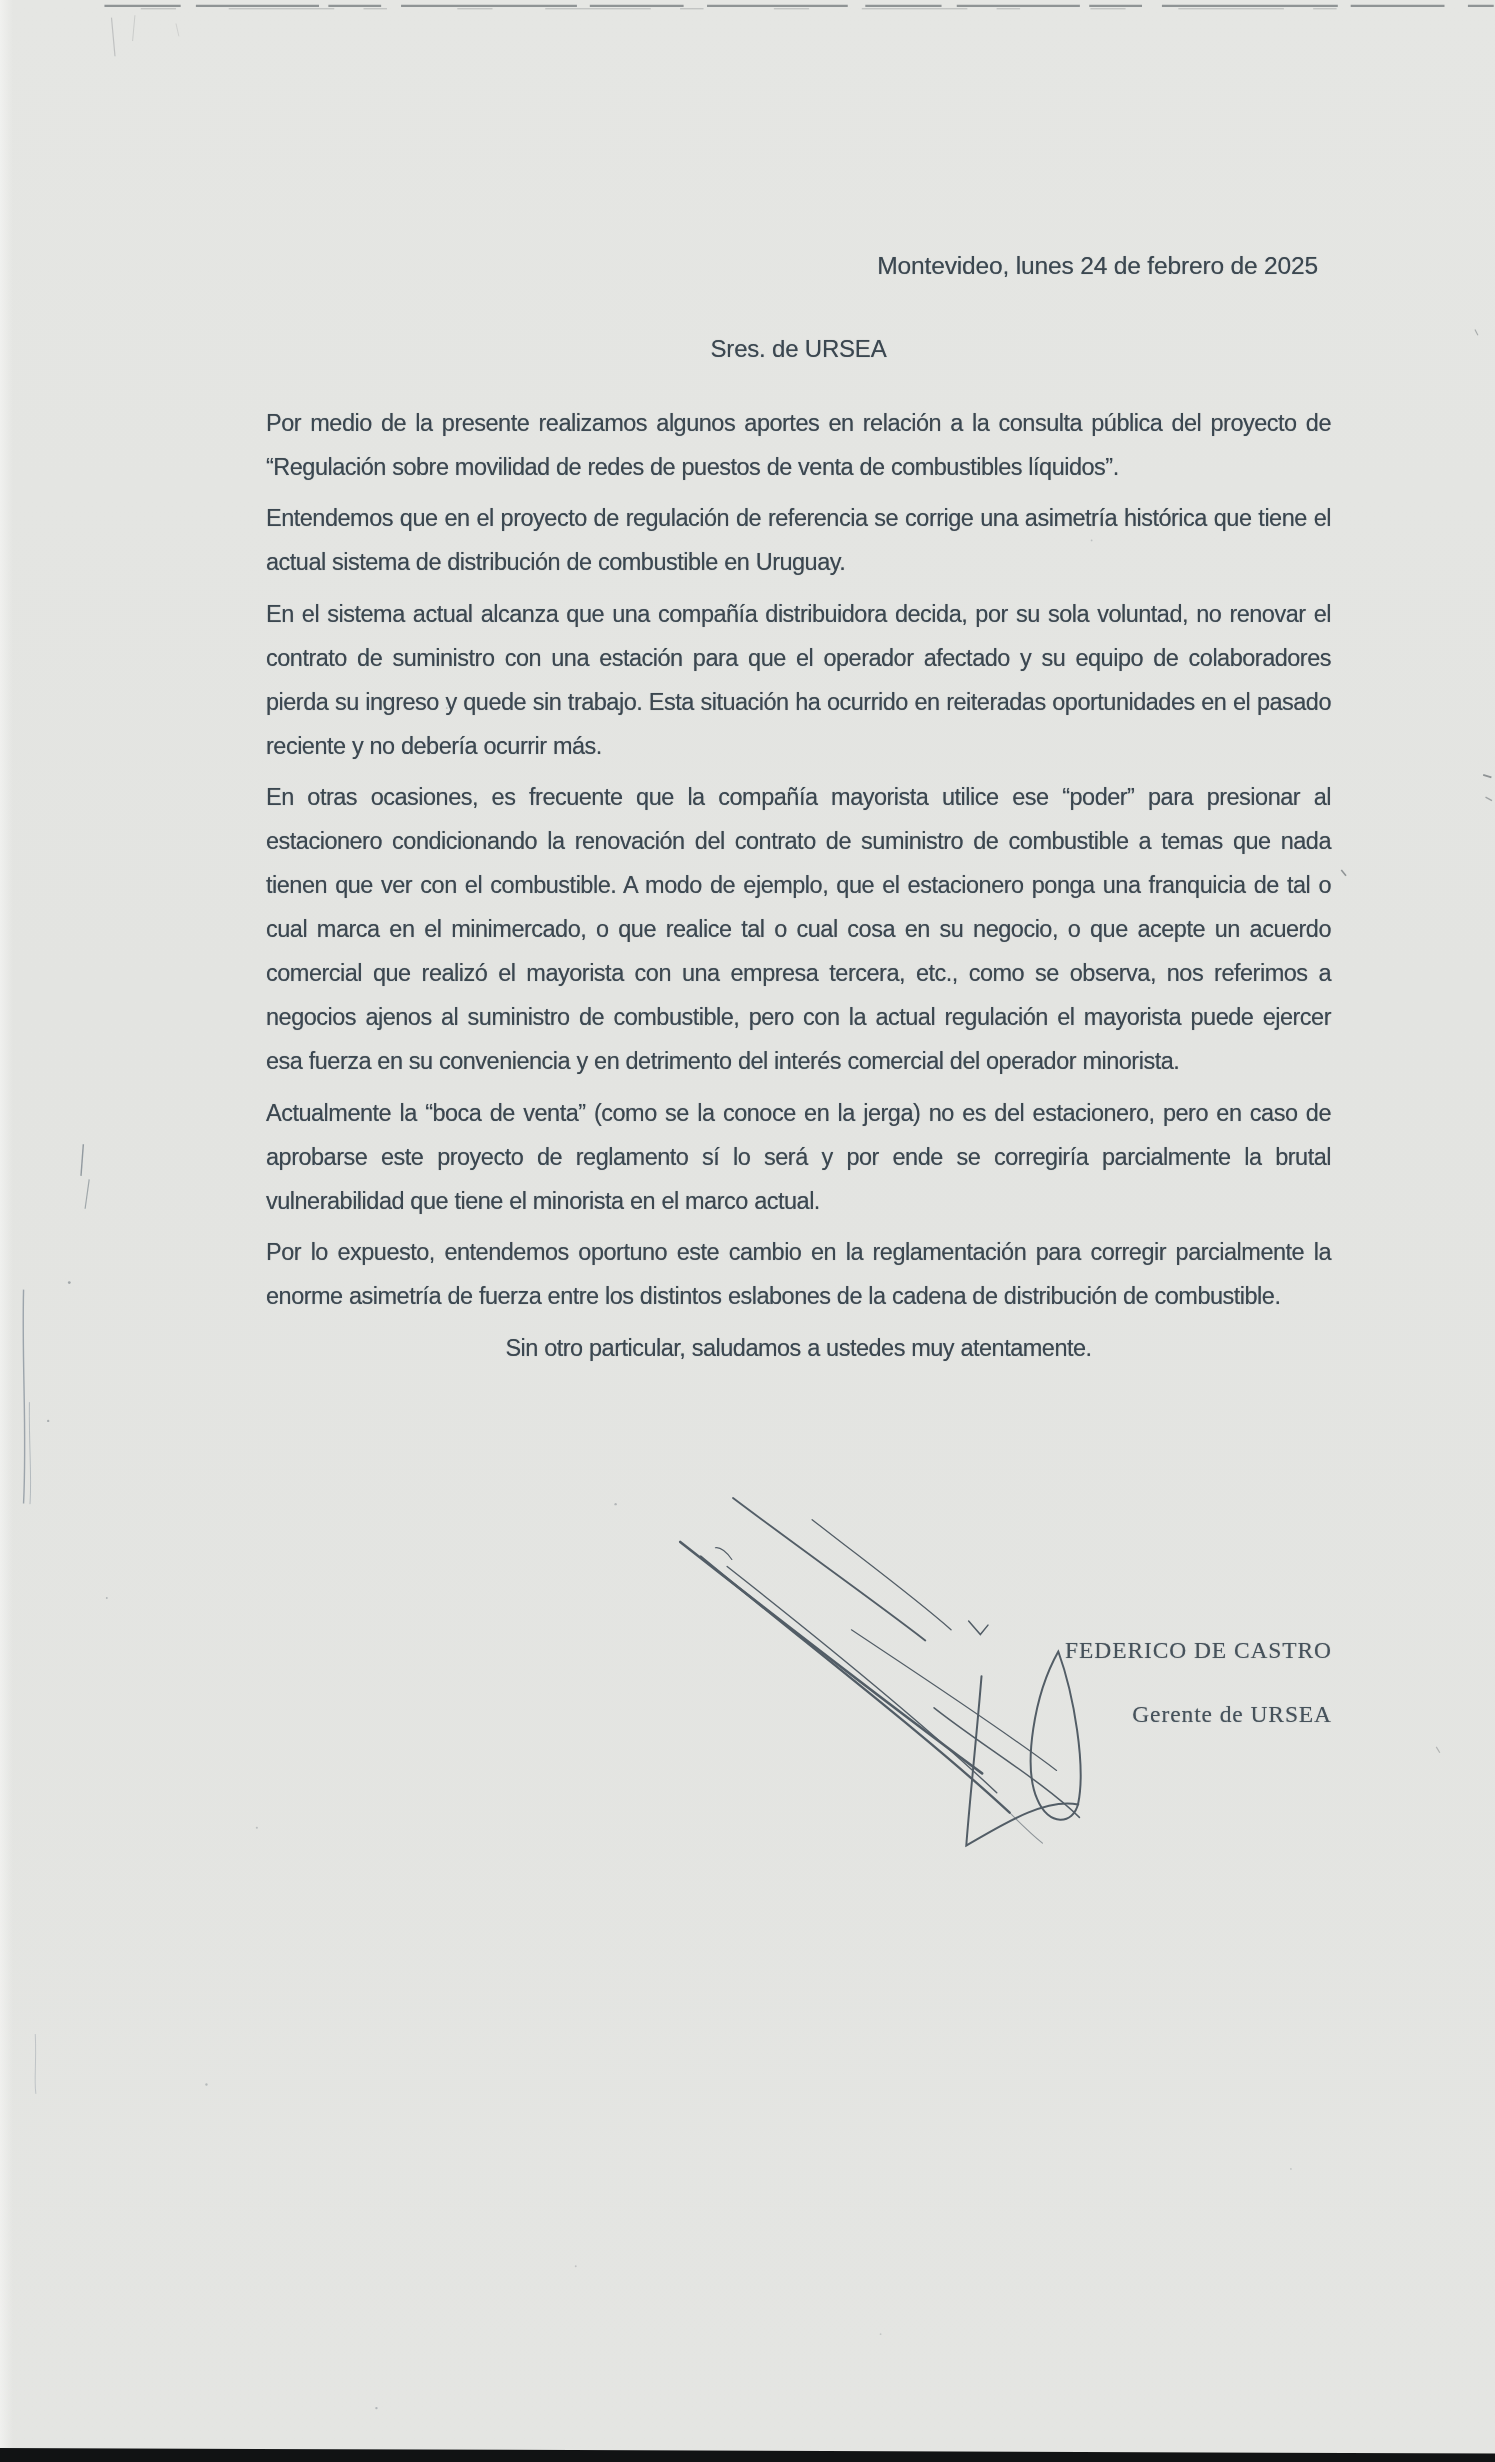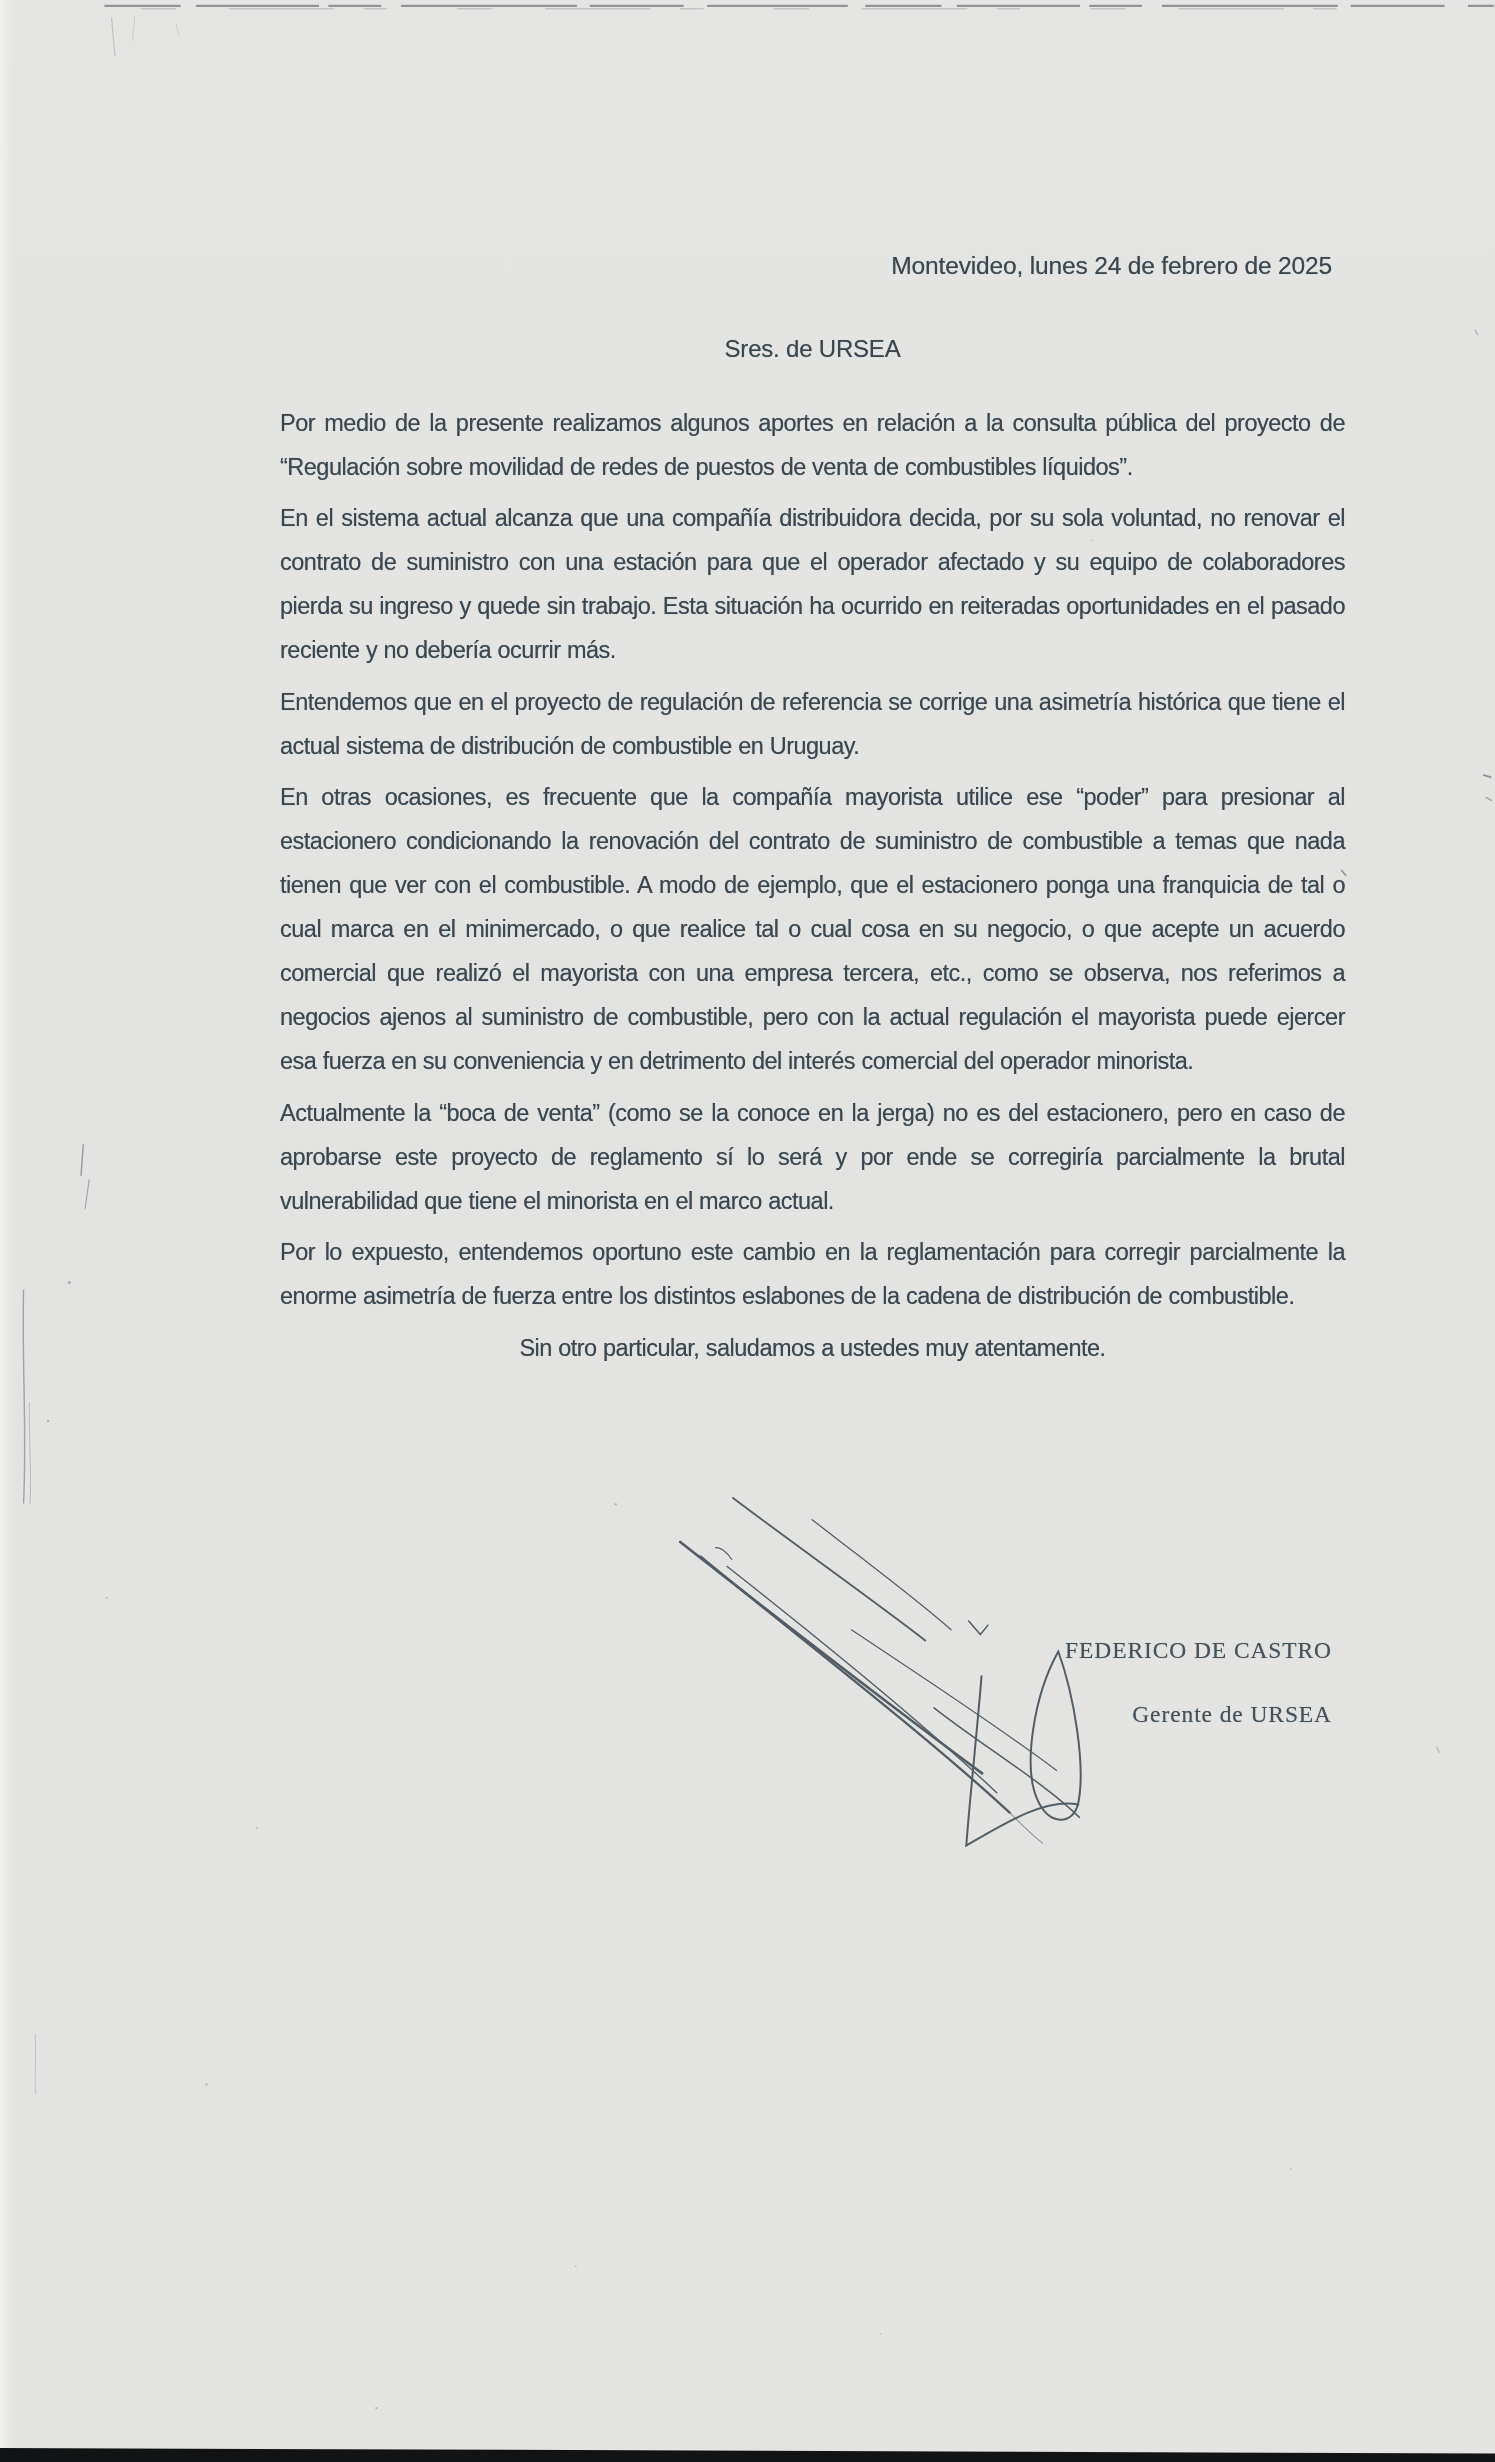--- a/index.html
+++ b/index.html
@@ -14,21 +14,21 @@
     -webkit-font-smoothing: antialiased;
   }
   
   .edge-light {
     position: absolute; left: 0; top: 0; width: 13px; height: 100%;
     background: linear-gradient(90deg, rgba(250,250,249,0.55), rgba(250,250,249,0));
     pointer-events: none;
   }
   .page-content {
     position: absolute;
-    left: 280px;
+    left: 266px;
     top: 0;
     width: 1065px;
   }
   .scan-text {
     text-shadow: 0 0 0.7px rgba(52,64,74,0.55);
   }
   .date-line {
     margin: 251px 0 0 0;
     padding-right: 13px;
     text-align: right;
@@ -111,22 +111,22 @@
 
 <div class="page-content scan-text">
   <div class="date-line">Montevideo, lunes 24 de febrero de 2025</div>
 
   <div class="recipient-block">
     <div>Sres. de URSEA</div>
   </div>
 
   <div class="body-copy">
     <p>Por medio de la presente realizamos algunos aportes en relación a la consulta pública del proyecto de “Regulación sobre movilidad de redes de puestos de venta de combustibles líquidos”.</p>
+    <p>Entendemos que en el proyecto de regulación de referencia se corrige una asimetría histórica que tiene el actual sistema de distribución de combustible en Uruguay.</p>
     <p>En el sistema actual alcanza que una compañía distribuidora decida, por su sola voluntad, no renovar el contrato de suministro con una estación para que el operador afectado y su equipo de colaboradores pierda su ingreso y quede sin trabajo. Esta situación ha ocurrido en reiteradas oportunidades en el pasado reciente y no debería ocurrir más.</p>
-    <p>Entendemos que en el proyecto de regulación de referencia se corrige una asimetría histórica que tiene el actual sistema de distribución de combustible en Uruguay.</p>
     <p>En otras ocasiones, es frecuente que la compañía mayorista utilice ese “poder” para presionar al estacionero condicionando la renovación del contrato de suministro de combustible a temas que nada tienen que ver con el combustible.  A modo de ejemplo, que el estacionero ponga una franquicia de tal o cual marca en el minimercado, o que realice tal o cual cosa en su negocio, o que acepte un acuerdo comercial que realizó el mayorista con una empresa tercera, etc., como se observa, nos referimos a negocios ajenos al suministro de combustible, pero con la actual regulación el mayorista puede ejercer esa fuerza en su conveniencia y en detrimento del interés comercial del operador minorista.</p>
     <p>Actualmente la “boca de venta” (como se la conoce en la jerga) no es del estacionero, pero en caso de aprobarse este proyecto de reglamento sí lo será y por ende se corregiría parcialmente la brutal vulnerabilidad que tiene el minorista en el marco actual.</p>
     <p>Por lo expuesto, entendemos oportuno este cambio en la reglamentación para corregir parcialmente la enorme asimetría de fuerza entre los distintos eslabones de la cadena de distribución de combustible.</p>
     <p class="closing-line">Sin otro particular, saludamos a ustedes muy atentamente.</p>
   </div>
 </div>
 
 <div class="signature-block">
   <div class="signer-name">FEDERICO DE CASTRO</div>
   <div class="signer-title">Gerente de URSEA</div>

